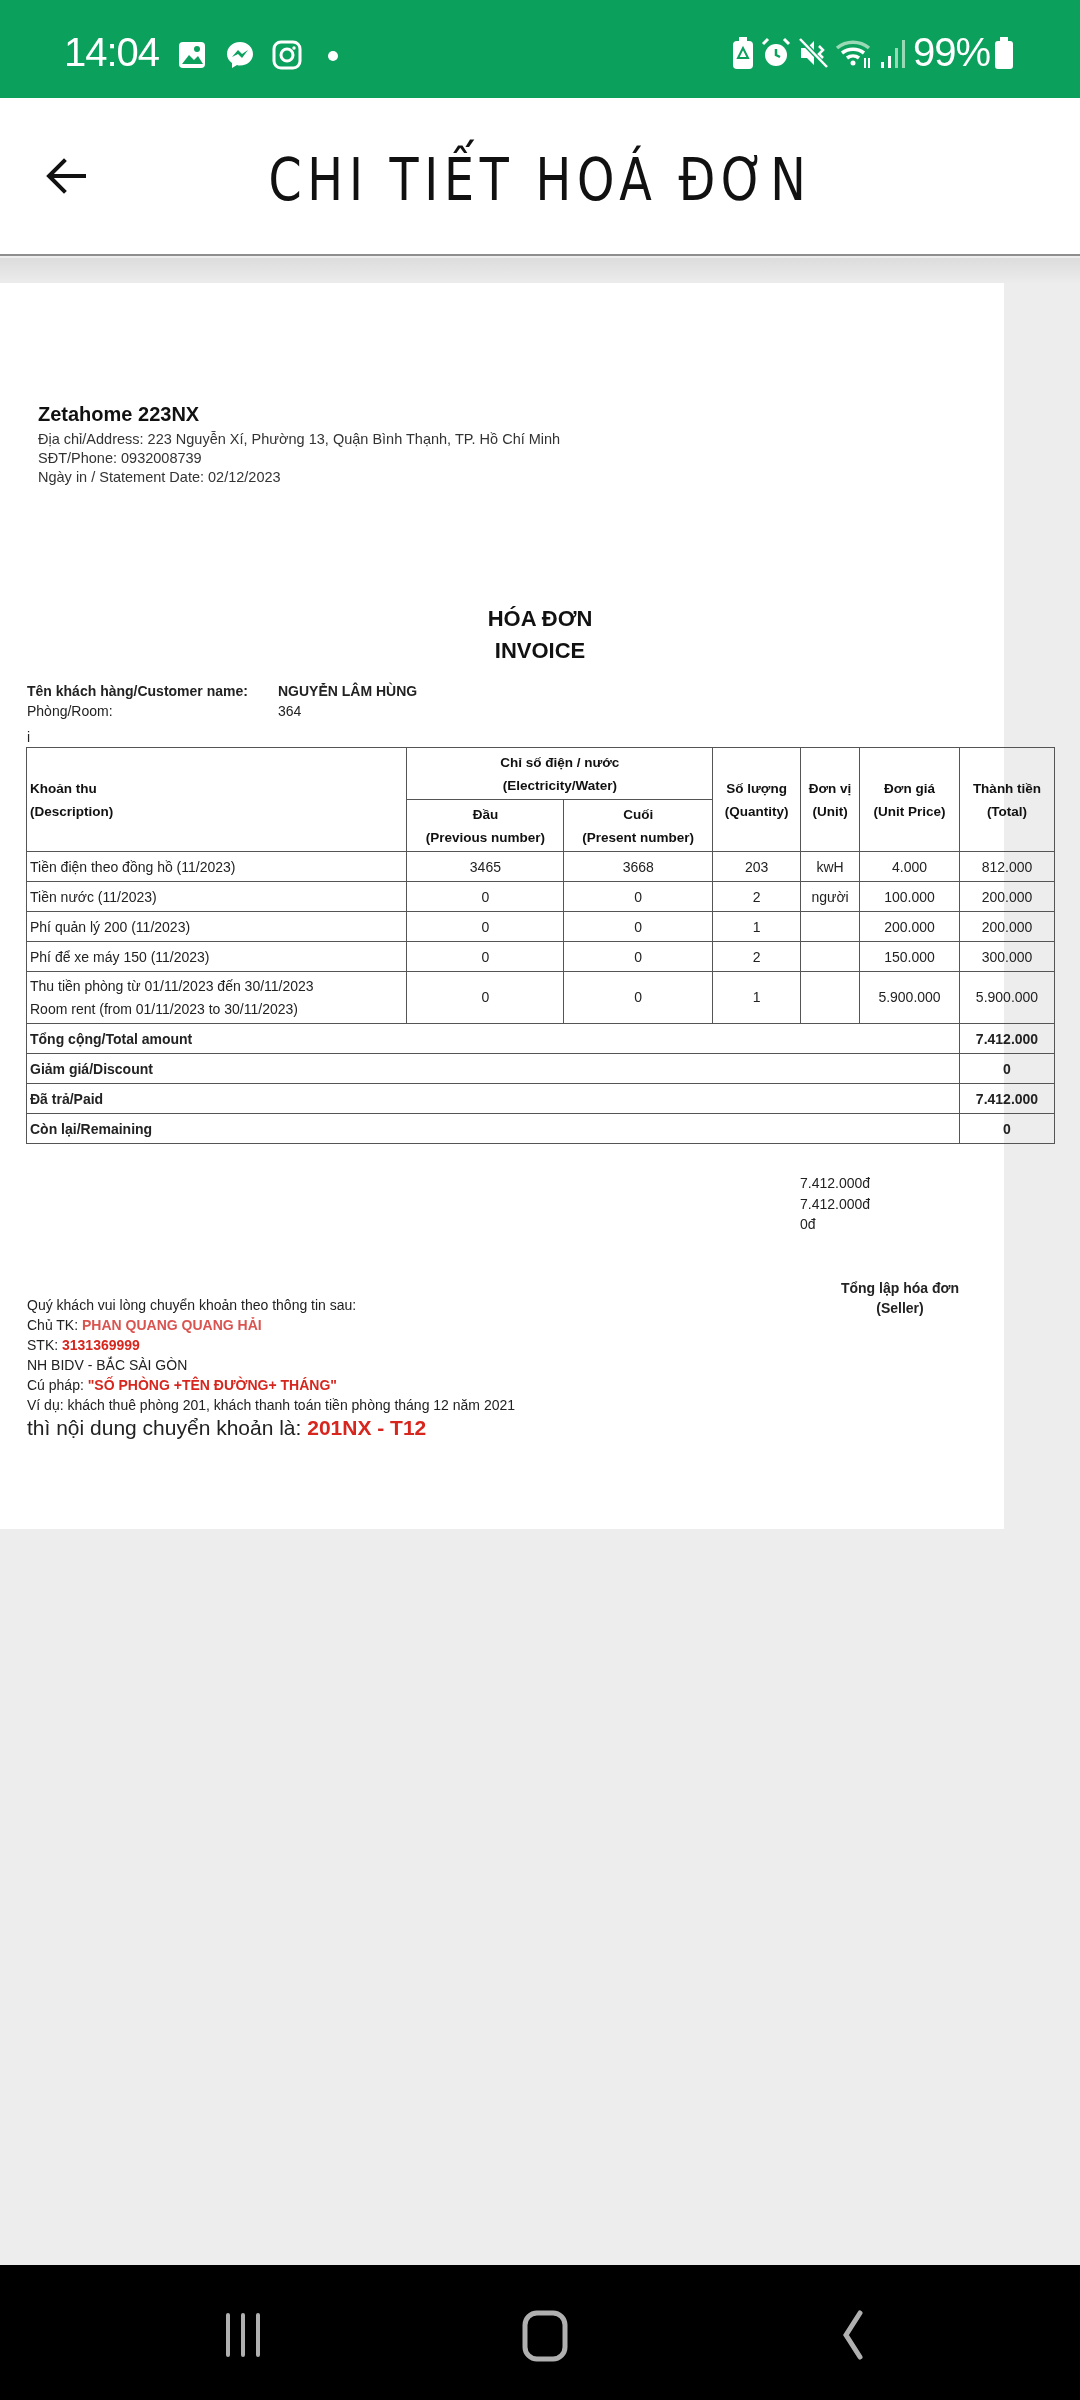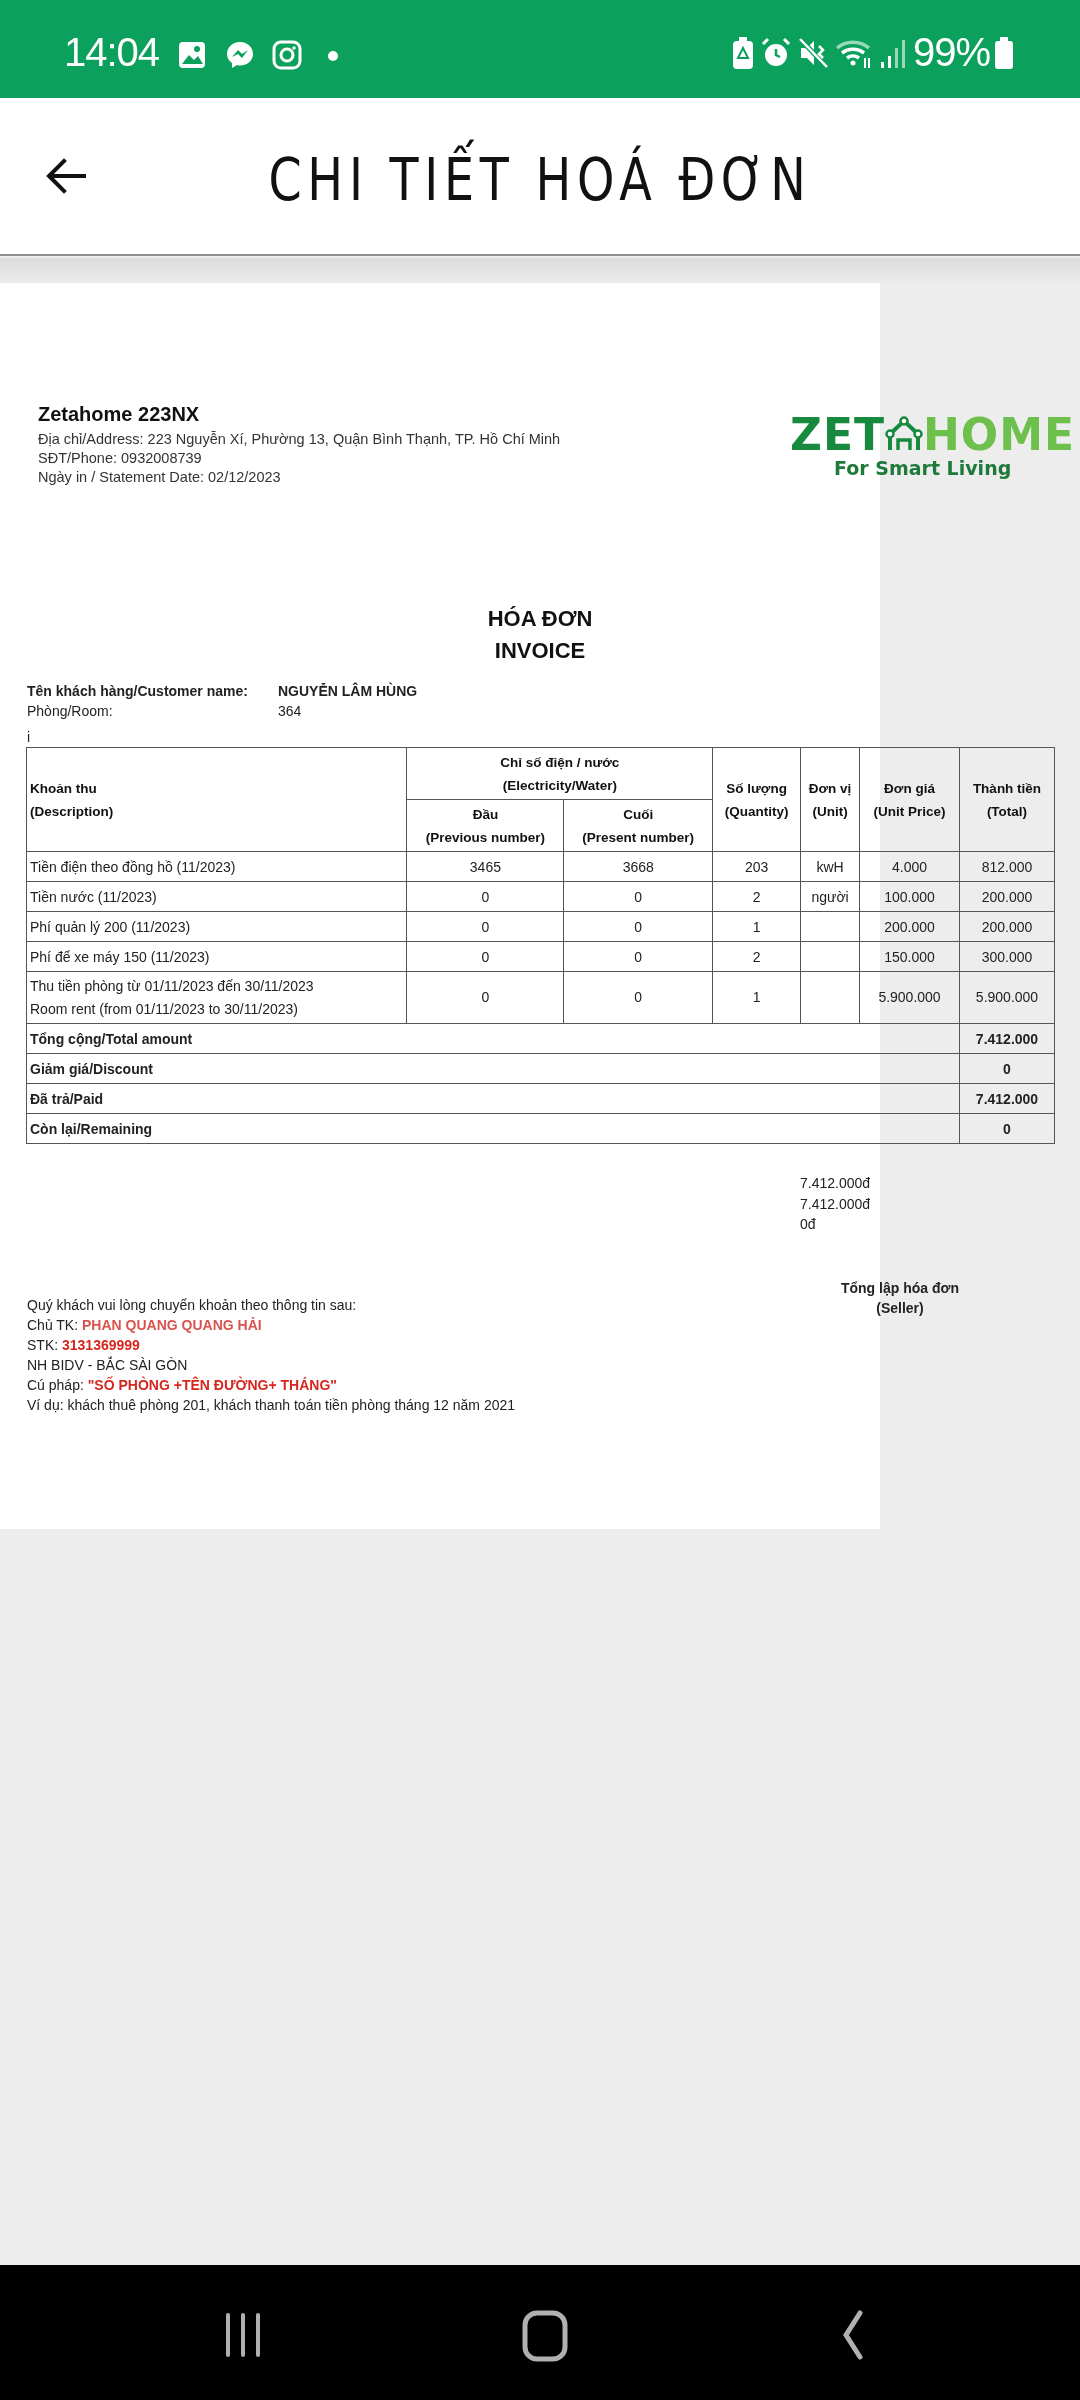--- a/index.html
+++ b/index.html
@@ -6,21 +6,21 @@
   html, body { width: 1080px; height: 2400px; overflow: hidden; background: #ededed; font-family: "Liberation Sans", sans-serif; color: #222; }
   .status-bar { position: absolute; left: 0; top: 0; width: 1080px; height: 98px; background: #0ca05d; color: #fff; }
   .status-bar .time { position: absolute; left: 64px; top: 30px; font-size: 40px; font-family: "Liberation Sans", sans-serif; letter-spacing: -1px; }
   .sb-icon { position: absolute; top: 40px; width: 30px; height: 30px; }
   .sb-right { position: absolute; right: 66px; top: 30px; display: flex; align-items: center; gap: 4px; }
   .sb-right .pct { font-size: 40px; letter-spacing: -1px; }
   .app-header { position: absolute; left: 0; top: 98px; width: 1080px; height: 158px; background: #fff; border-bottom: 2px solid #8e8e8e; }
   .app-header .back { position: absolute; left: 40px; top: 50px; width: 56px; height: 56px; cursor: pointer; }
   .app-header .title { position: absolute; left: 0; width: 1080px; top: 48px; text-align: center; font-size: 58px; letter-spacing: 7px; color: #111; font-family: "DejaVu Sans", sans-serif; font-weight: normal; transform: scaleX(0.82); }
   .gray-band { position: absolute; left: 0; top: 258px; width: 1080px; height: 25px; background: linear-gradient(#dcdcdc, #ececec); }
-  .doc { position: absolute; left: 0; top: 283px; width: 880px; height: 1246px; background: #fff; }
+  .doc { position: absolute; left: 0; top: 283px; width: 1004px; height: 1246px; background: #fff; }
   .company { position: absolute; left: 38px; top: 120px; }
   .company .name { font-size: 20px; font-weight: bold; color: #111; margin-bottom: 4px; }
   .company .line { font-size: 14.5px; line-height: 19px; color: #333; }
   .logo { position: absolute; left: 790px; top: 130px; width: 260px; }
   .logo .brand { font-size: 44px; font-weight: 900; letter-spacing: 1px; font-family: "DejaVu Sans", sans-serif; line-height: 44px; white-space: nowrap; }
   .logo .brand .dark { color: #188a3e; }
   .logo .brand .light { color: #6dc04b; }
   .logo .tag { font-size: 19px; color: #1f7a39; margin-left: 44px; font-family: "DejaVu Sans", sans-serif; font-weight: bold; }
   .inv-title { position: absolute; left: 0; width: 1080px; top: 320px; text-align: center; font-weight: bold; font-size: 22px; line-height: 32px; color: #111; }
   .cust { position: absolute; left: 27px; top: 398px; font-size: 14px; line-height: 20px; }
@@ -117,32 +117,20 @@
 <div class="gray-band"></div>
 
 <div class="doc">
   <div class="company">
     <div class="name">Zetahome 223NX</div>
     <div class="line">Địa chỉ/Address: 223 Nguyễn Xí, Phường 13, Quận Bình Thạnh, TP. Hồ Chí Minh</div>
     <div class="line">SĐT/Phone: 0932008739</div>
     <div class="line">Ngày in / Statement Date: 02/12/2023</div>
   </div>
 
-  <div class="logo">
-    <div class="brand">
-      <span class="dark">ZET</span><svg width="38" height="38" viewBox="0 0 38 38" style="vertical-align:-4px">
-          <path d="M5 34 L5 18 L19 5 L33 18 L33 34" stroke="#188a3e" stroke-width="4" fill="none" stroke-linejoin="round"></path>
-          <path d="M13 34 L13 24 L25 24 L25 34" stroke="#188a3e" stroke-width="3.5" fill="none"></path>
-          <circle cx="19" cy="5" r="3.5" fill="#fff" stroke="#188a3e" stroke-width="2.5"></circle>
-          <circle cx="5" cy="18" r="3.5" fill="#fff" stroke="#188a3e" stroke-width="2.5"></circle>
-          <circle cx="33" cy="18" r="3.5" fill="#fff" stroke="#188a3e" stroke-width="2.5"></circle>
-        </svg><span class="light">HOME</span>
-    </div>
-    <div class="tag">For Smart Living</div>
-  </div>
 
   <div class="inv-title">
     <div>HÓA ĐƠN</div>
     <div>INVOICE</div>
   </div>
 
   <div class="cust">
     <div class="row">
       <span class="lbl b">Tên khách hàng/Customer name:</span>
       <span class="b">NGUYỄN LÂM HÙNG</span>
@@ -289,20 +277,21 @@
     <div>(Seller)</div>
   </div>
 
   <div class="bank">
     <div>Quý khách vui lòng chuyển khoản theo thông tin sau:</div>
     <div><span>Chủ TK: </span><span class="red" style="color:#d9534f">PHAN QUANG QUANG HẢI</span></div>
     <div><span>STK: </span><span class="red">3131369999</span></div>
     <div>NH BIDV - BẮC SÀI GÒN</div>
     <div><span>Cú pháp: </span><span class="red">"SỐ PHÒNG +TÊN ĐƯỜNG+ THÁNG"</span></div>
     <div>Ví dụ: khách thuê phòng 201, khách thanh toán tiền phòng tháng 12 năm 2021</div>
+    <div class="big"><span>thì nội dung chuyển khoản là: </span><span class="red">201NX - T12</span></div>
   </div>
 </div>
 
 <div class="nav-bar">
   <svg class="nav-btn" style="left:213px" viewBox="0 0 60 60">
       <path d="M15 10 L15 50 M30 10 L30 50 M45 10 L45 50" stroke="#b0b0b0" stroke-width="4" stroke-linecap="round"></path>
     </svg>
   <svg class="nav-btn" style="left:515px" viewBox="0 0 60 60">
       <rect x="10" y="8" width="40" height="46" rx="12" stroke="#b0b0b0" stroke-width="5" fill="none"></rect>
     </svg>

